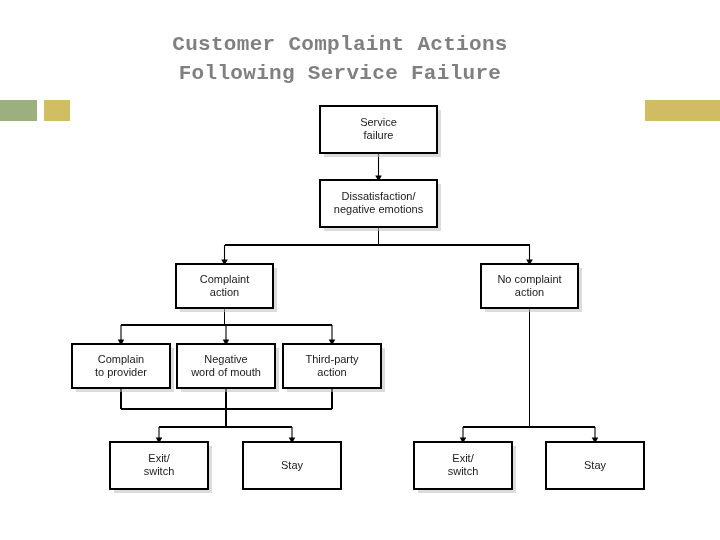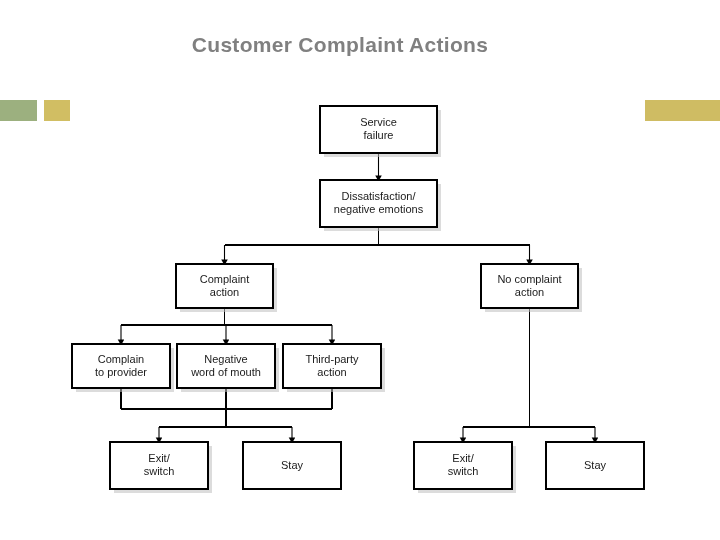--- a/index.html
+++ b/index.html
@@ -25,21 +25,21 @@
   #title-block {
     position: absolute;
     left: 60px;
     top: 30px;
     width: 560px;
     text-align: center;
     line-height: 29px;
   }
   #title-block .title-line {
     display: block;
-    font-family: Liberation Sans, sans-serif;
+    font-family: Liberation Mono, monospace;
     font-size: 21px;
     font-weight: bold;
     color: #808080;
     letter-spacing: 0.3px;
     white-space: pre;
   }
   
   .deco {
     position: absolute;
   }
@@ -81,20 +81,21 @@
 <body>
 
 <div id="slide">
 
   <div class="deco" id="deco-left-green" style="background: rgb(156, 176, 127);"></div>
   <div class="deco" id="deco-left-gold" style="background: rgb(209, 190, 99);"></div>
   <div class="deco" id="deco-right-gold" style="background: rgb(207, 188, 99);"></div>
 
   <div id="title-block">
     <span class="title-line">Customer Complaint Actions</span>
+    <span class="title-line">Following Service Failure</span>
   </div>
 
   <svg id="flow-svg" viewBox="0 0 720 540">
     <defs>
       <marker id="arrowhead" markerWidth="8" markerHeight="8" refX="3.2" refY="3" orient="auto" markerUnits="strokeWidth">
         <path d="M0,0 L0,6 L5.2,3 z" fill="#000000"></path>
       </marker>
     </defs>
     <g id="edges-layer">
         <line x1="378.5" y1="153" x2="378.5" y2="179" stroke="#000000" stroke-width="1.1" shape-rendering="auto" marker-end="url(#arrowhead)"></line>

